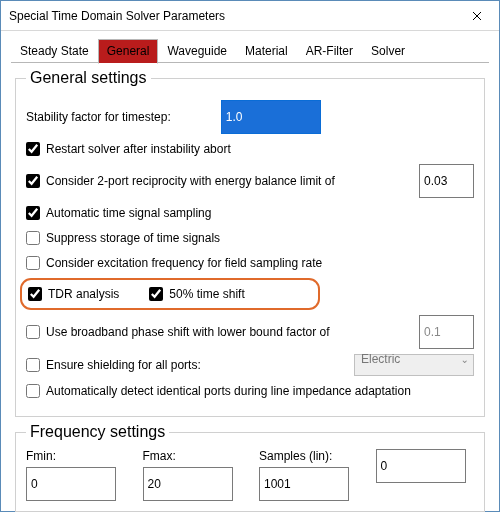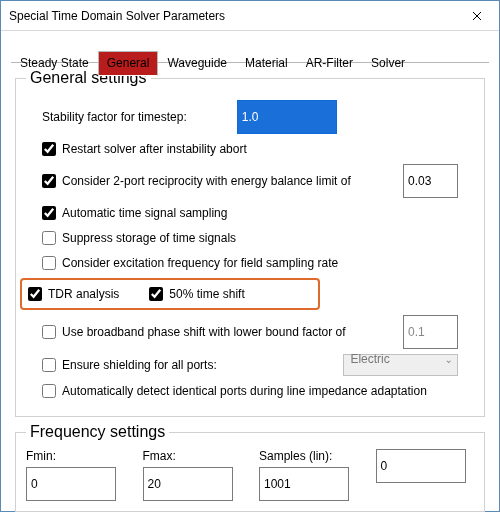--- a/index.html
+++ b/index.html
@@ -19,52 +19,52 @@
   }
   .titlebar .title { flex:1; font-size:12px; color:#000; }
   .titlebar .close {
     width:44px; height:29px; display:flex; align-items:center; justify-content:center;
     color:#000; font-size:14px;
   }
   .tabs { display:flex; border-bottom:1px solid #b7b7b7; margin:6px 10px 0 10px; }
   .tab {
     padding:4px 8px 5px 8px;
     border:1px solid transparent;
-    position:relative; top:14px;
+    position:relative; top:2px;
     color:#000;
   }
   .tab.active {
     border:1px solid #b7b7b7; border-bottom:1px solid #fff;
     background:#b91c1c;
   }
   .body { flex:1; padding:6px 14px 0 14px; }
   fieldset {
     border:1px solid #d0d0d0;
     margin:0 0 6px 0;
     padding:8px 10px 10px 10px;
   }
   legend { font-size:16px; padding:0 4px; }
-  .row { display:flex; align-items:center; margin:5px 16px; min-height:20px; gap:12px; }
+  .row { display:flex; align-items:center; margin:5px 0; min-height:20px; gap:12px; }
   .row label.chk { display:flex; align-items:center; gap:6px; }
   input[type=checkbox] {
     width:14px; height:14px; margin:0; accent-color:#000;
   }
   input[type=text] {
     height:22px; border:1px solid #7a7a7a; font-family:inherit; font-size:12px;
     padding:16px 4px; background:#fff;
   }
   input[type=text].hi { border:1px solid #0a6cd6; }
   .disabled-sel {
     height:22px; border:1px solid #c0c0c0; background:#efefef; color:#777;
     display:flex; align-items:center; justify-content:space-between;
     padding:0 4px 12px 6px; flex:1; min-width:90px;
   }
   .chev { font-size:10px; color:#888; }
   .highlight-box {
-    position:relative; border:2px solid #e06a2b; border-radius:4px;
+    position:relative; border:2px solid #e06a2b; border-radius:11px;
     padding:4px 6px; margin:2px 0 4px -6px; width:300px;
   }
   .freq-cols { display:flex; gap:18px; }
   .freq-col { display:flex; flex-direction:column; gap:4px; flex:1; }
   .freq-col input { width:90px; }
   .freq-col span { display:block; }
   .footer {
     display:flex; justify-content:flex-end; gap:8px;
     padding:8px 12px 12px 12px; background:#f0f0f0;
     border-top:1px solid #e3e3e3;

